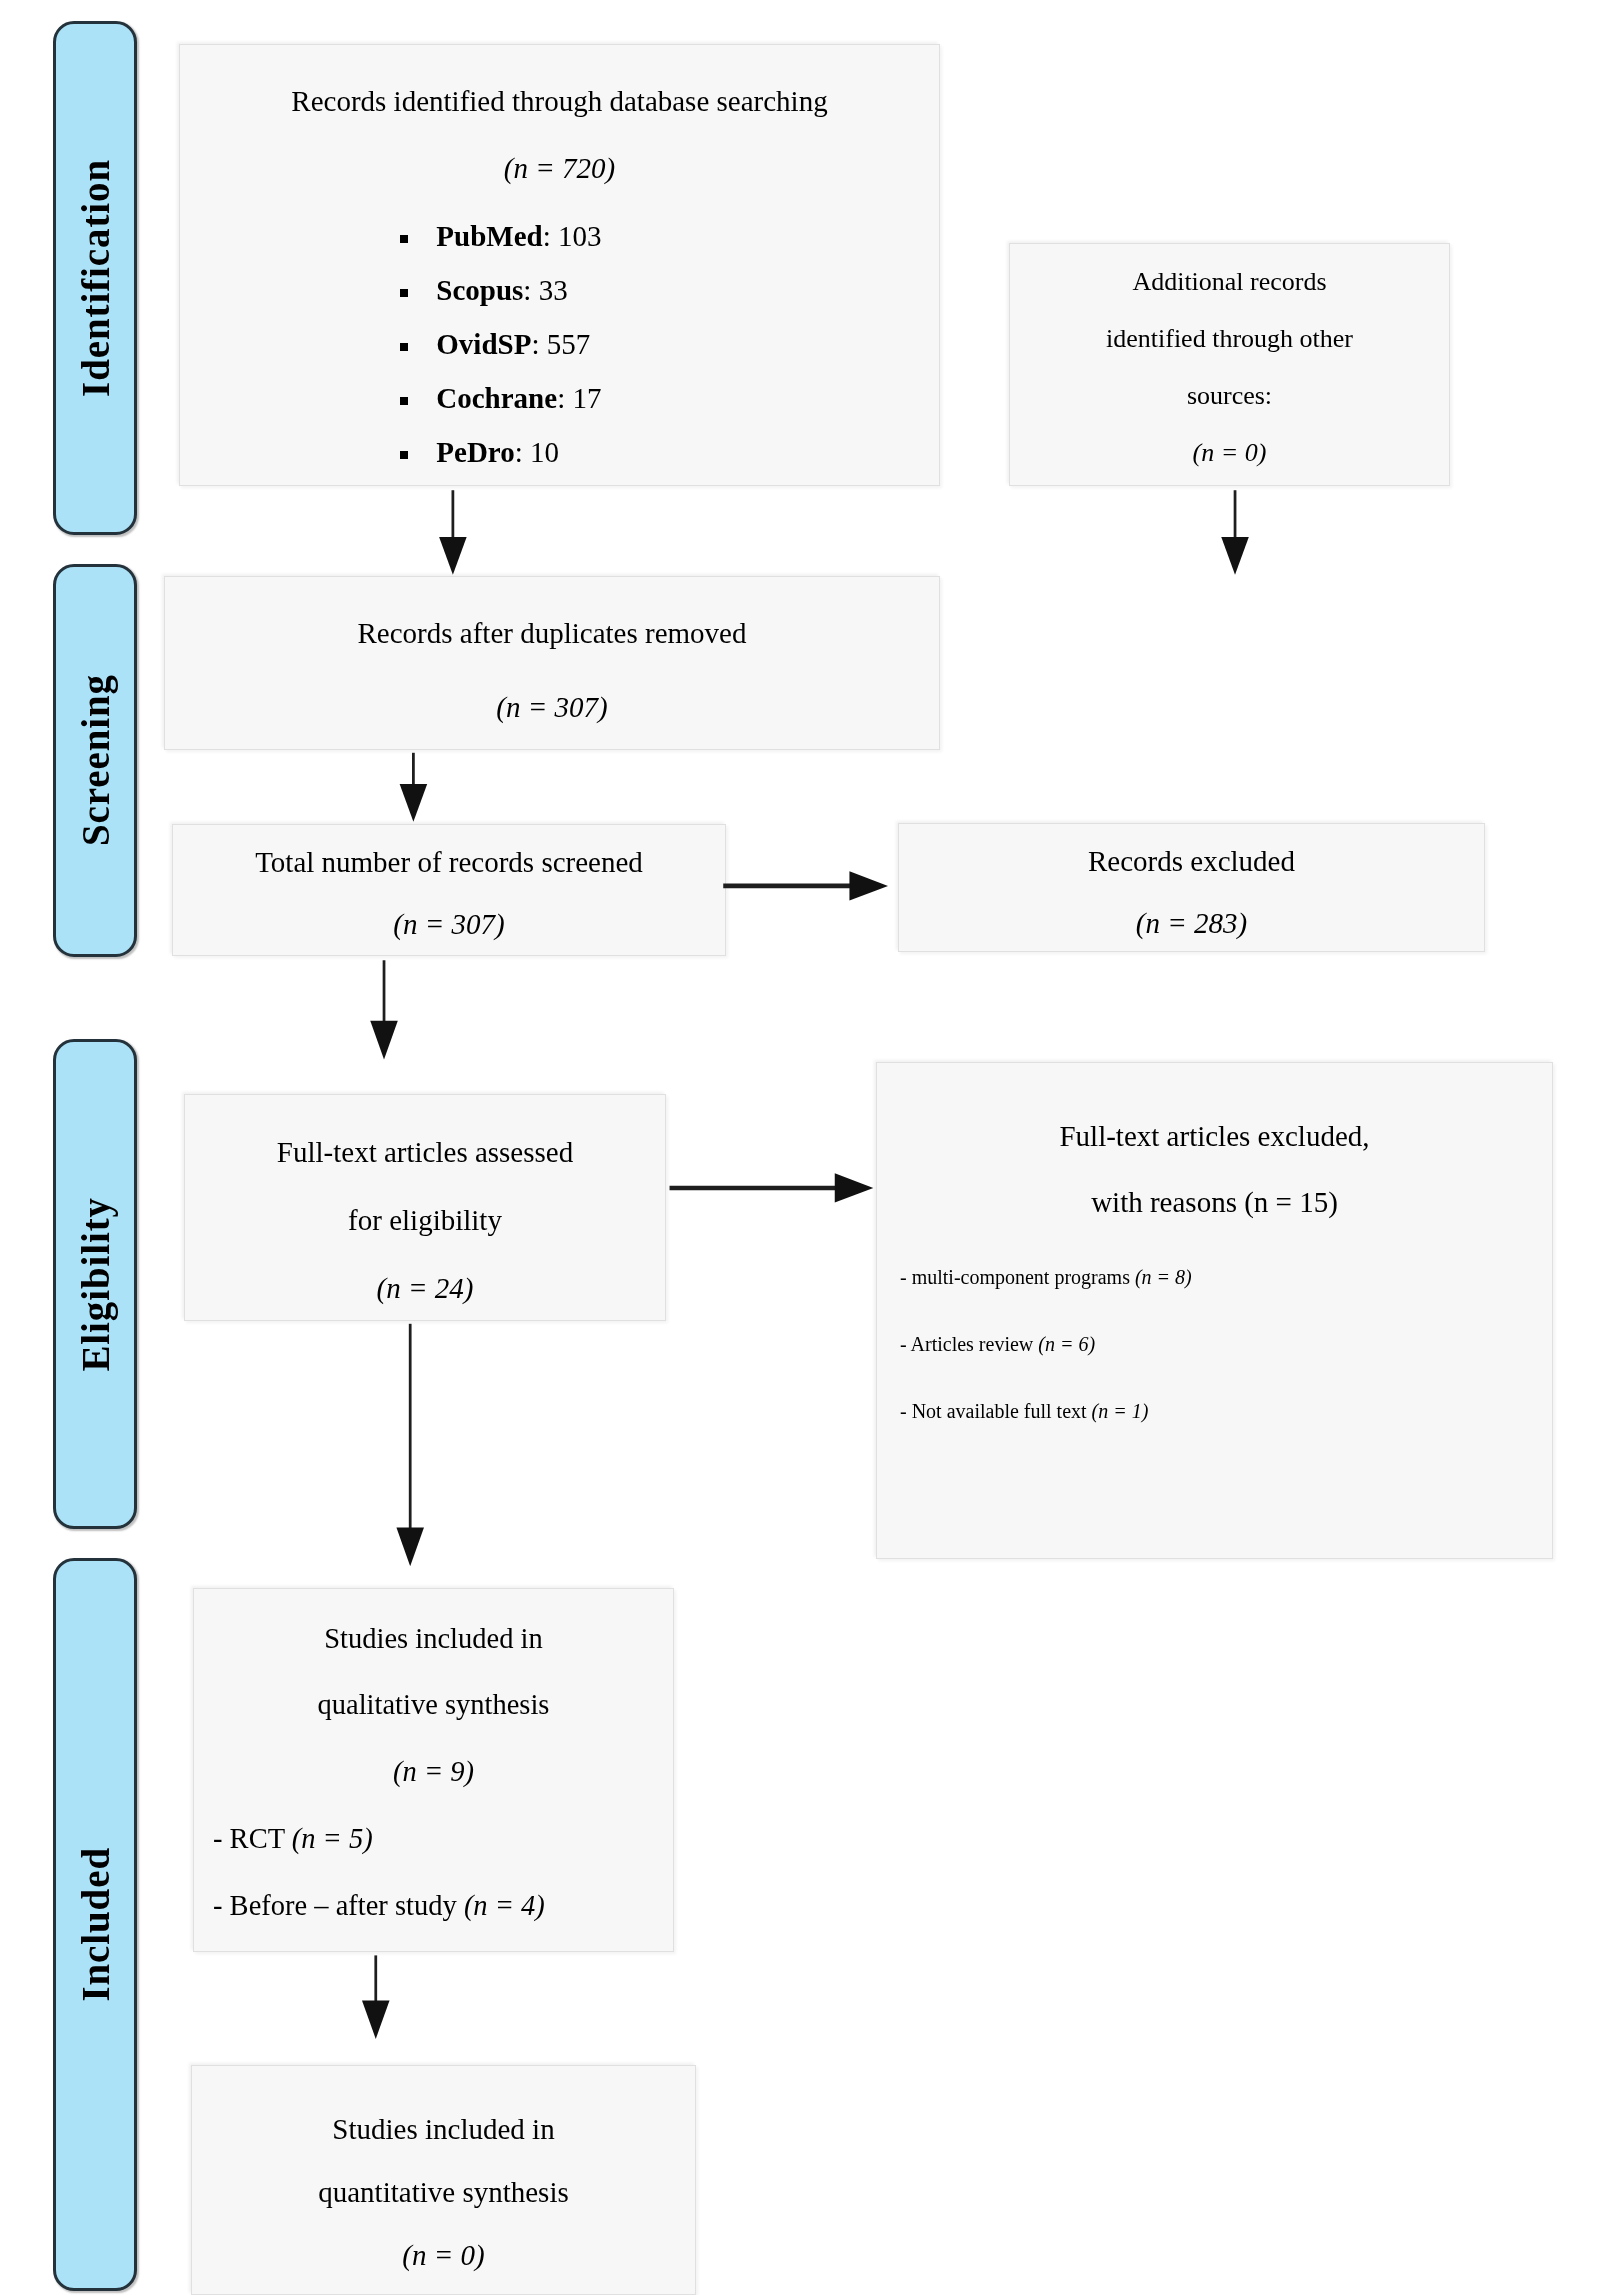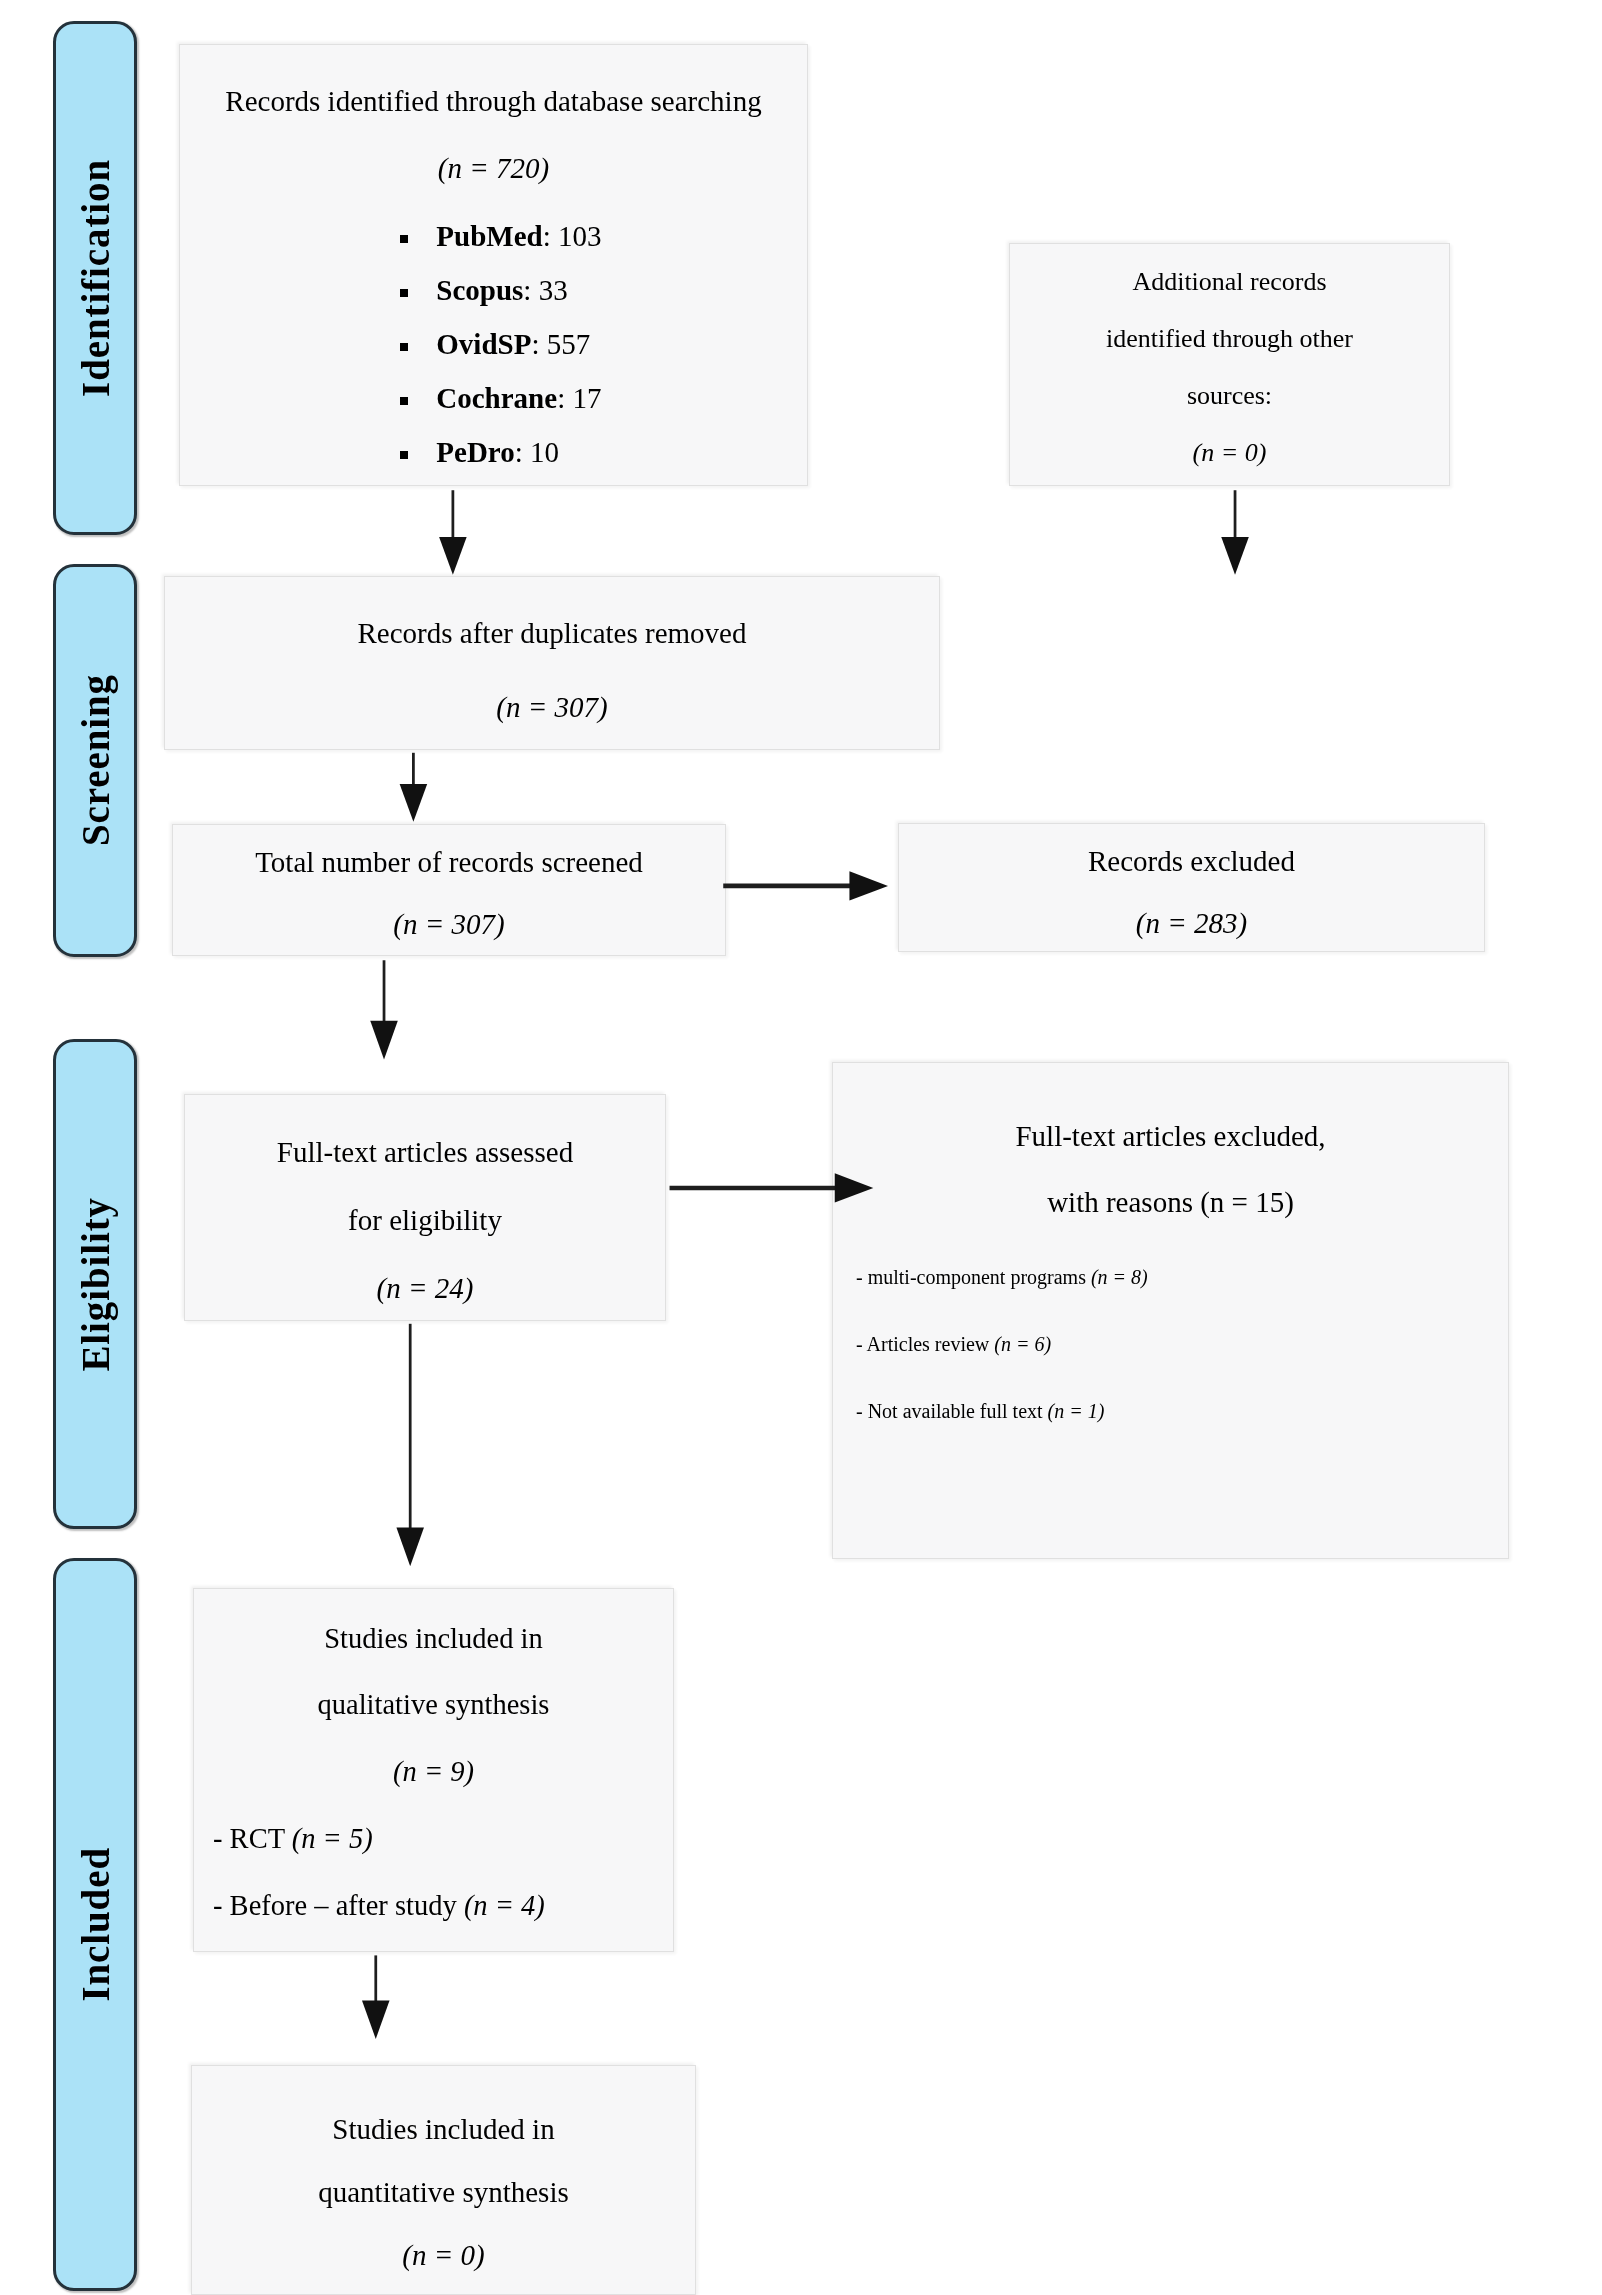--- a/index.html
+++ b/index.html
@@ -75,21 +75,21 @@
   <div class="stage" style="top:564px;height:393px;">
     <span>Screening</span>
   </div>
   <div class="stage" style="top:1039px;height:490px;">
     <span>Eligibility</span>
   </div>
   <div class="stage" style="top:1558px;height:733px;">
     <span>Included</span>
   </div>
 
-  <div class="fbox" style="left:179px;top:44px;width:629px;height:442px;">
+  <div class="fbox" style="left:179px;top:44px;width:761px;height:442px;">
     <div class="ln c b1-title">Records identified through database searching</div>
     <div class="ln c i b1-n">(n = 720)</div>
     <div class="b1-srcs">
       <div class="src-row"><span class="bullet"></span><span class="src-name">PubMed</span><span>:</span><span class="src-val">103</span></div>
       <div class="src-row"><span class="bullet"></span><span class="src-name">Scopus</span><span>:</span><span class="src-val">33</span></div>
       <div class="src-row"><span class="bullet"></span><span class="src-name">OvidSP</span><span>:</span><span class="src-val">557</span></div>
       <div class="src-row"><span class="bullet"></span><span class="src-name">Cochrane</span><span>:</span><span class="src-val">17</span></div>
       <div class="src-row"><span class="bullet"></span><span class="src-name">PeDro</span><span>:</span><span class="src-val">10</span></div>
     </div>
   </div>
@@ -115,21 +115,21 @@
     <div class="ln c b3-title">Records excluded</div>
     <div class="ln c i b3-n">(n = 283)</div>
   </div>
 
   <div class="fbox b4-pad" style="left:184px;top:1094px;width:482px;height:227px;">
     <div class="ln c b4-ln">Full-text articles assessed</div>
     <div class="ln c b4-ln">for eligibility</div>
     <div class="ln c b4-ln i">(n = 24)</div>
   </div>
 
-  <div class="fbox" style="left:832px;top:1062px;width:677px;height:497px;">
+  <div class="fbox" style="left:876px;top:1062px;width:677px;height:497px;">
     <div class="ln c b5-l1">Full-text articles excluded,</div>
     <div class="ln c b5-l2">with reasons (n = 15)</div>
     <div class="b5-reasons">
       <div class="b5-row"><span>- multi-component programs </span><i>(n = 8)</i></div>
       <div class="b5-row"><span>- Articles review </span><i>(n = 6)</i></div>
       <div class="b5-row"><span>- Not available full text </span><i>(n = 1)</i></div>
     </div>
   </div>
 
   <div class="fbox" style="left:193px;top:1588px;width:481px;height:364px;font-size:28.5px;">

